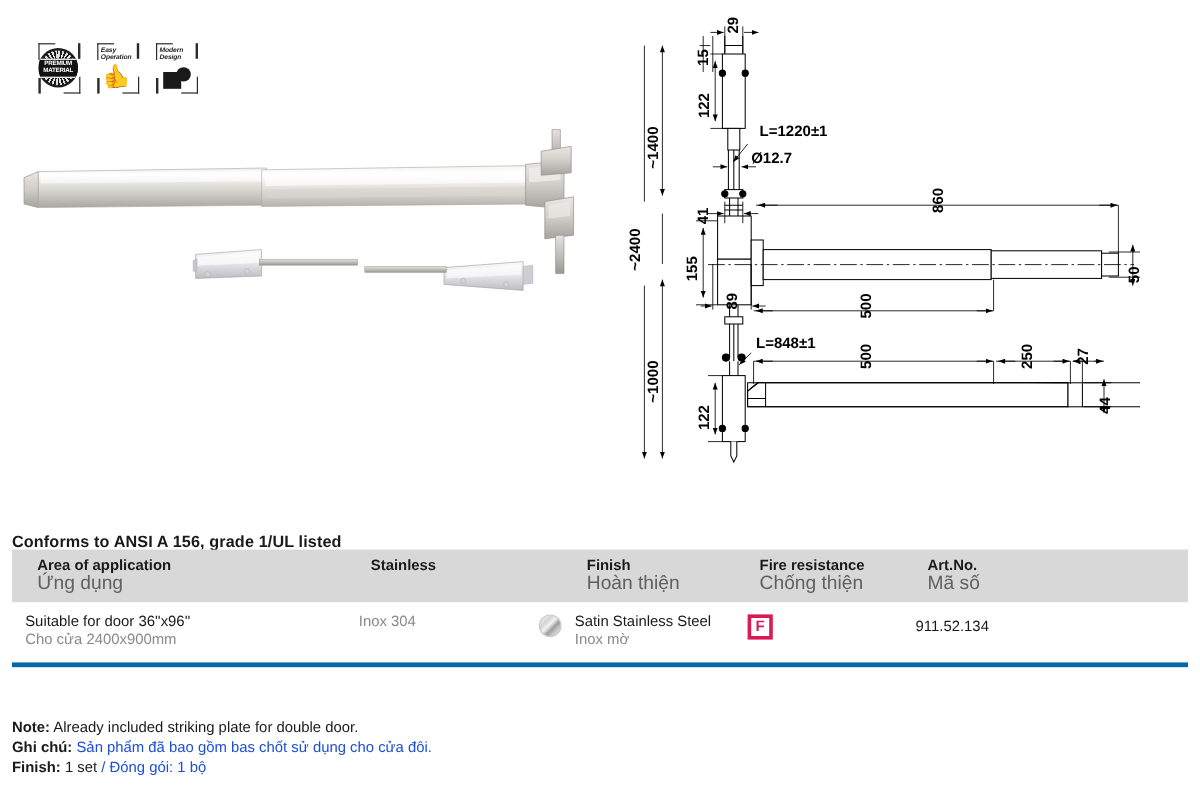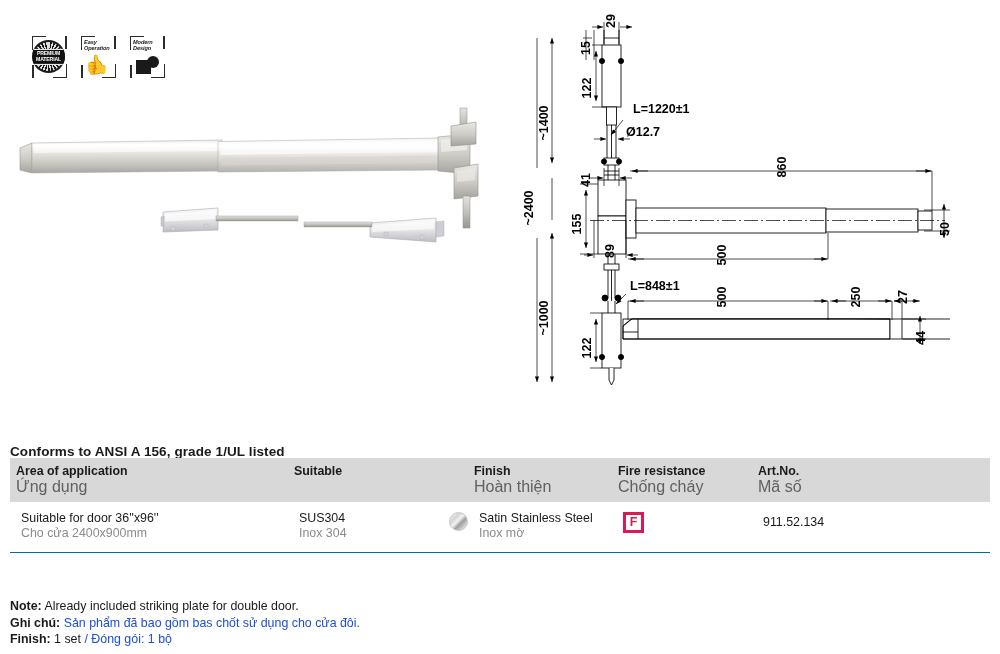--- a/index.html
+++ b/index.html
@@ -105,28 +105,28 @@
     position: absolute; left: 10px; top: 458px; width: 980px;
   }
   .band {
     background: #8e8e8e; color: #ffffff;
     padding: 5px 11px 6px 11px;
     font-size: 12.4px; line-height: 15.6px;
   }
   .band .ln2 { font-weight: normal; }
   .hdrow {
     background: #d8d8d8;
-    display: flex; padding: 6px 11px 7px 6px;
+    display: flex; padding: 6px 11px 7px 21px;
   }
   .hdrow .en { font-size: 12.4px; font-weight: bold; line-height: 15.4px; color: #1a1a1a; }
   .hdrow .vi { font-size: 16px; line-height: 15.4px; color: #606060; }
   .datarow {
     display: flex; padding: 9px 11px 10px 11px;
     background: #ffffff;
-    border-bottom: 1px solid #0369a1;
+    border-bottom: 4px solid #0369a1;
     align-items: flex-start;
   }
   .datarow .en { font-size: 12.4px; line-height: 15.6px; color: #1a1a1a; }
   .datarow .vi { font-size: 12.4px; line-height: 15.6px; color: #8a8a8a; }
   .c1 { width: 278px; flex: none; }
   .c2 { width: 180px; flex: none; }
   .c3 { width: 144px; flex: none; position: relative; }
   .c4 { width: 140px; flex: none; }
   .c5 { width: 180px; flex: none; }
 
@@ -464,43 +464,42 @@
 
 <div id="spec-table">
 
 
   <div class="hdrow">
     <div class="c1">
       <div class="en">Area of application</div>
       <div class="vi">Ứng dụng</div>
     </div>
     <div class="c2">
-      <div class="en">Suitable</div>
+      <div class="en">Stainless</div>
     </div>
     <div class="c3">
       <div class="en">Finish</div>
       <div class="vi">Hoàn thiện</div>
     </div>
     <div class="c4">
       <div class="en">Fire resistance</div>
-      <div class="vi">Chống cháy</div>
+      <div class="vi">Chống thiện</div>
     </div>
     <div class="c5">
       <div class="en">Art.No.</div>
       <div class="vi">Mã số</div>
     </div>
   </div>
 
   <div class="datarow">
     <div class="c1">
       <div class="en">Suitable for door 36''x96''</div>
       <div class="vi">Cho cửa 2400x900mm</div>
     </div>
     <div class="c2">
-      <div class="en">SUS304</div>
       <div class="vi">Inox 304</div>
     </div>
     <div class="c3">
       <div class="swatch"></div>
       <div class="en">Satin Stainless Steel</div>
       <div class="vi">Inox mờ</div>
     </div>
     <div class="c4">
       <div class="fbadge">F</div>
     </div>

